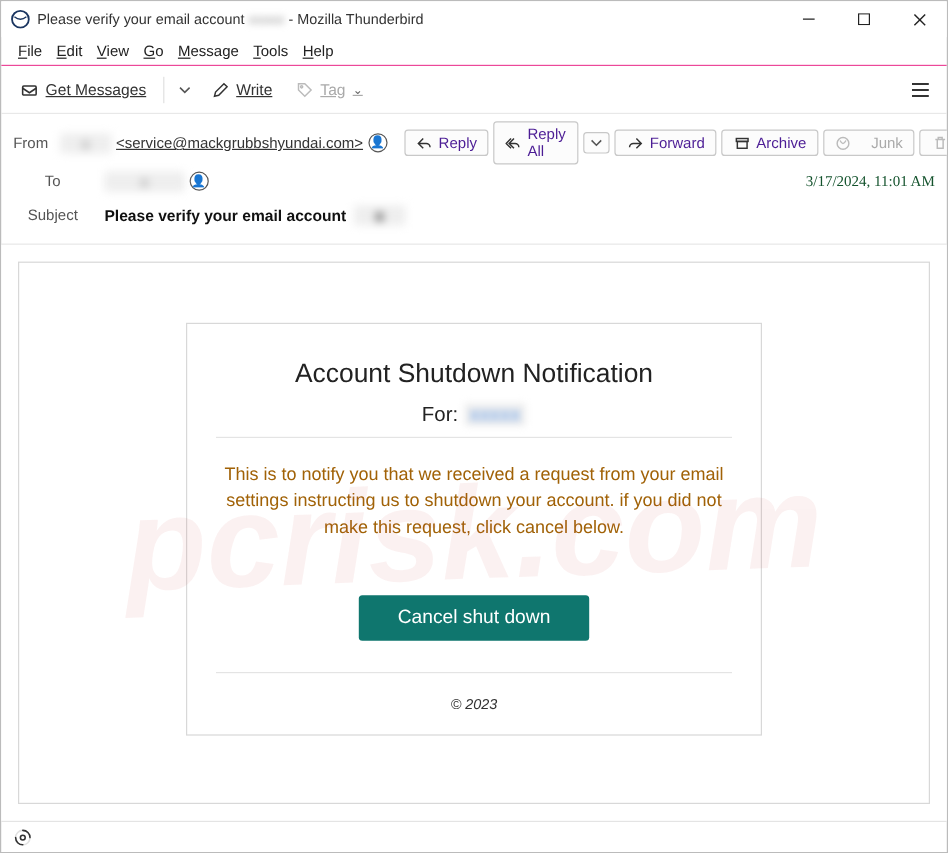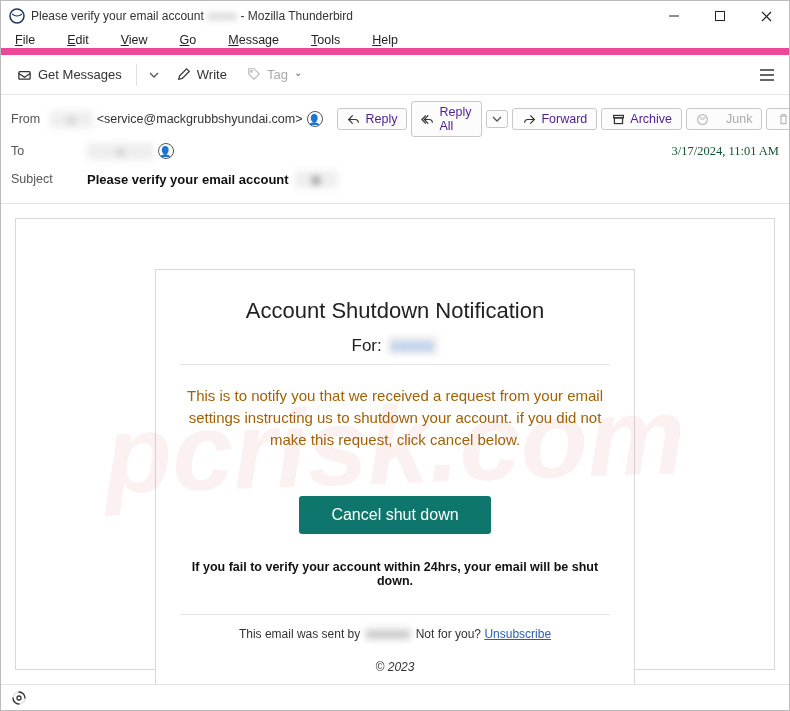--- a/index.html
+++ b/index.html
@@ -4,37 +4,37 @@
 <style>
 * { box-sizing: border-box; margin: 0; padding: 0; font-family: "Segoe UI", Arial, sans-serif; }
 body { width: 790px; height: 711px; background: #fff; border: 1px solid #bbb; display: flex; flex-direction: column; overflow: hidden; position: relative; }
 .titlebar { height: 30px; display: flex; align-items: center; padding: 0 0 0 8px; background: #fff; }
 .titlebar .icon { width: 16px; height: 16px; margin-right: 6px; display:flex; align-items:center; justify-content:center;}
 .titlebar .title { font-size: 12px; color: #333; flex: 0 0 auto; }
 .titlebar .title-blur { filter: blur(3px); color:#999; }
 .titlebar .spacer { flex:1; }
 .winbtn { width: 46px; height: 30px; display: flex; align-items: center; justify-content: center; font-size: 12px; color:#222;}
 .winbtn svg { stroke:#222; }
-.menubar { height: 24px; display: flex; align-items: center; padding: 0 8px; gap: 20px; font-size: 12.5px; color: #222; border-bottom: 7px solid #ec4899;}
+.menubar { height: 24px; display: flex; align-items: center; padding: 0 8px; gap: 0; font-size: 12.5px; color: #222; border-bottom: 1px solid #ec4899;}
 .menu-item { padding: 2px 6px; }
 .menu-item .ul { text-decoration: underline; }
 .toolbar { height: 40px; display: flex; align-items: center; padding: 0 8px; gap: 4px; border-bottom: 1px solid #e8e8e8;}
-.tbtn { display: flex; gap: 6px; padding: 4px 8px; font-size: 13px; color:#333; border-radius:3px;}
+.tbtn { display: flex; align-items: center; gap: 6px; padding: 4px 8px; font-size: 13px; color:#333; border-radius:3px;text-decoration:underline;}
 .tbtn .caret { font-size:10px; color:#666;}
 .sep { width:1px; height:22px; background:#e0e0e0; margin:0 2px;}
 .chev { width:22px; display:flex; align-items:center; justify-content:center;}
 .hamb { width:28px; height:28px; display:flex; align-items:center; justify-content:center; margin-left:auto;}
 .header-rows { padding: 6px 10px 10px 10px; border-bottom: 1px solid #e4e4e4; font-size: 13px; }
 .hrow { display: flex; align-items: center; min-height: 28px; gap: 6px; }
-.hlabel { width: 70px; text-align: left; color: #555; padding-right: 4px; font-size:12.5px;}
+.hlabel { width: 70px; text-align: center; color: #555; padding-right: 4px; font-size:12.5px;}
 .hval { display: flex; align-items: center; gap:4px; }
 .blur { filter: blur(3.5px); color: #888; background:#eee; border-radius:2px; }
 .blur.sm { padding: 1px 18px; }
 .blur.md { padding: 1px 30px; }
-.email-addr { font-size: 12.5px; color:#333;}
+.email-addr { font-size: 12.5px; color:#333;text-decoration:underline;}
 .info-icn { width:16px; height:16px; border:1px solid #555; border-radius:50%; display:flex; align-items:center; justify-content:center; font-size:10px; color:#333;}
 .actions { display:flex; gap:4px; align-items:center; }
 .actbtn { display:flex; align-items:center; gap:5px; padding: 3px 9px; border:1px solid #c8c8c8; border-radius:3px; font-size:12.5px; color:#4c1d95; background:#fcfcfc;}
 .actbtn.disabled { color:#aaa;gap:16px; }
 .actbtn .ic { width:14px; height:14px; display:flex; align-items:center; justify-content:center;}
 .date { margin-left:auto; font-size:12.5px; color:#14532d;font-family:Liberation Serif, serif;}
 .subject-line { font-size: 13px; display:flex; align-items:center; gap:6px;}
 .subject-line .bold { font-weight: 600; color:#111;}
 .email-body { flex:1; padding: 14px; overflow:auto; background:#fff;}
 .email-frame { border:1px solid #d8d8d8; height: 100%; padding: 50px 20px 20px 20px; display:flex; flex-direction:column; align-items:center; background:#fff; position:relative;}
@@ -229,28 +229,21 @@
     <div class="watermark">pcrisk.com</div>
     <div class="card">
       <h1>Account Shutdown Notification</h1>
       <div class="for">
         <span>For:</span>
         <span class="blur">&nbsp;xxxxx&nbsp;</span>
       </div>
       <hr>
       <p class="body">This is to notify you that we received a request from your email settings instructing us to shutdown your account. if you did not make this request, click cancel below.</p>
       <a class="cta">Cancel shut down</a>
-      <p class="warn">If you fail to verify your account within 24hrs, your email will be shut down.</p>
       <hr class="bot">
-      <div class="footer">
-        <span>This email was sent by</span>
-        <span class="blur" style="filter:blur(3px);">&nbsp;xxxxxxx&nbsp;</span>
-        <span>Not for you?</span>
-        <a href="#">Unsubscribe</a>
-      </div>
       <div class="copy">© 2023</div>
     </div>
   </div>
 </div>
 
 <div class="statusbar">
   <span class="sicon">
     <svg width="16" height="16" viewBox="0 0 16 16" fill="none" stroke="#333" stroke-width="1.3">
         <circle cx="8" cy="8" r="2"></circle>
         <path d="M8 2a6 6 0 016 6M8 14a6 6 0 01-6-6" stroke-linecap="round"></path>

